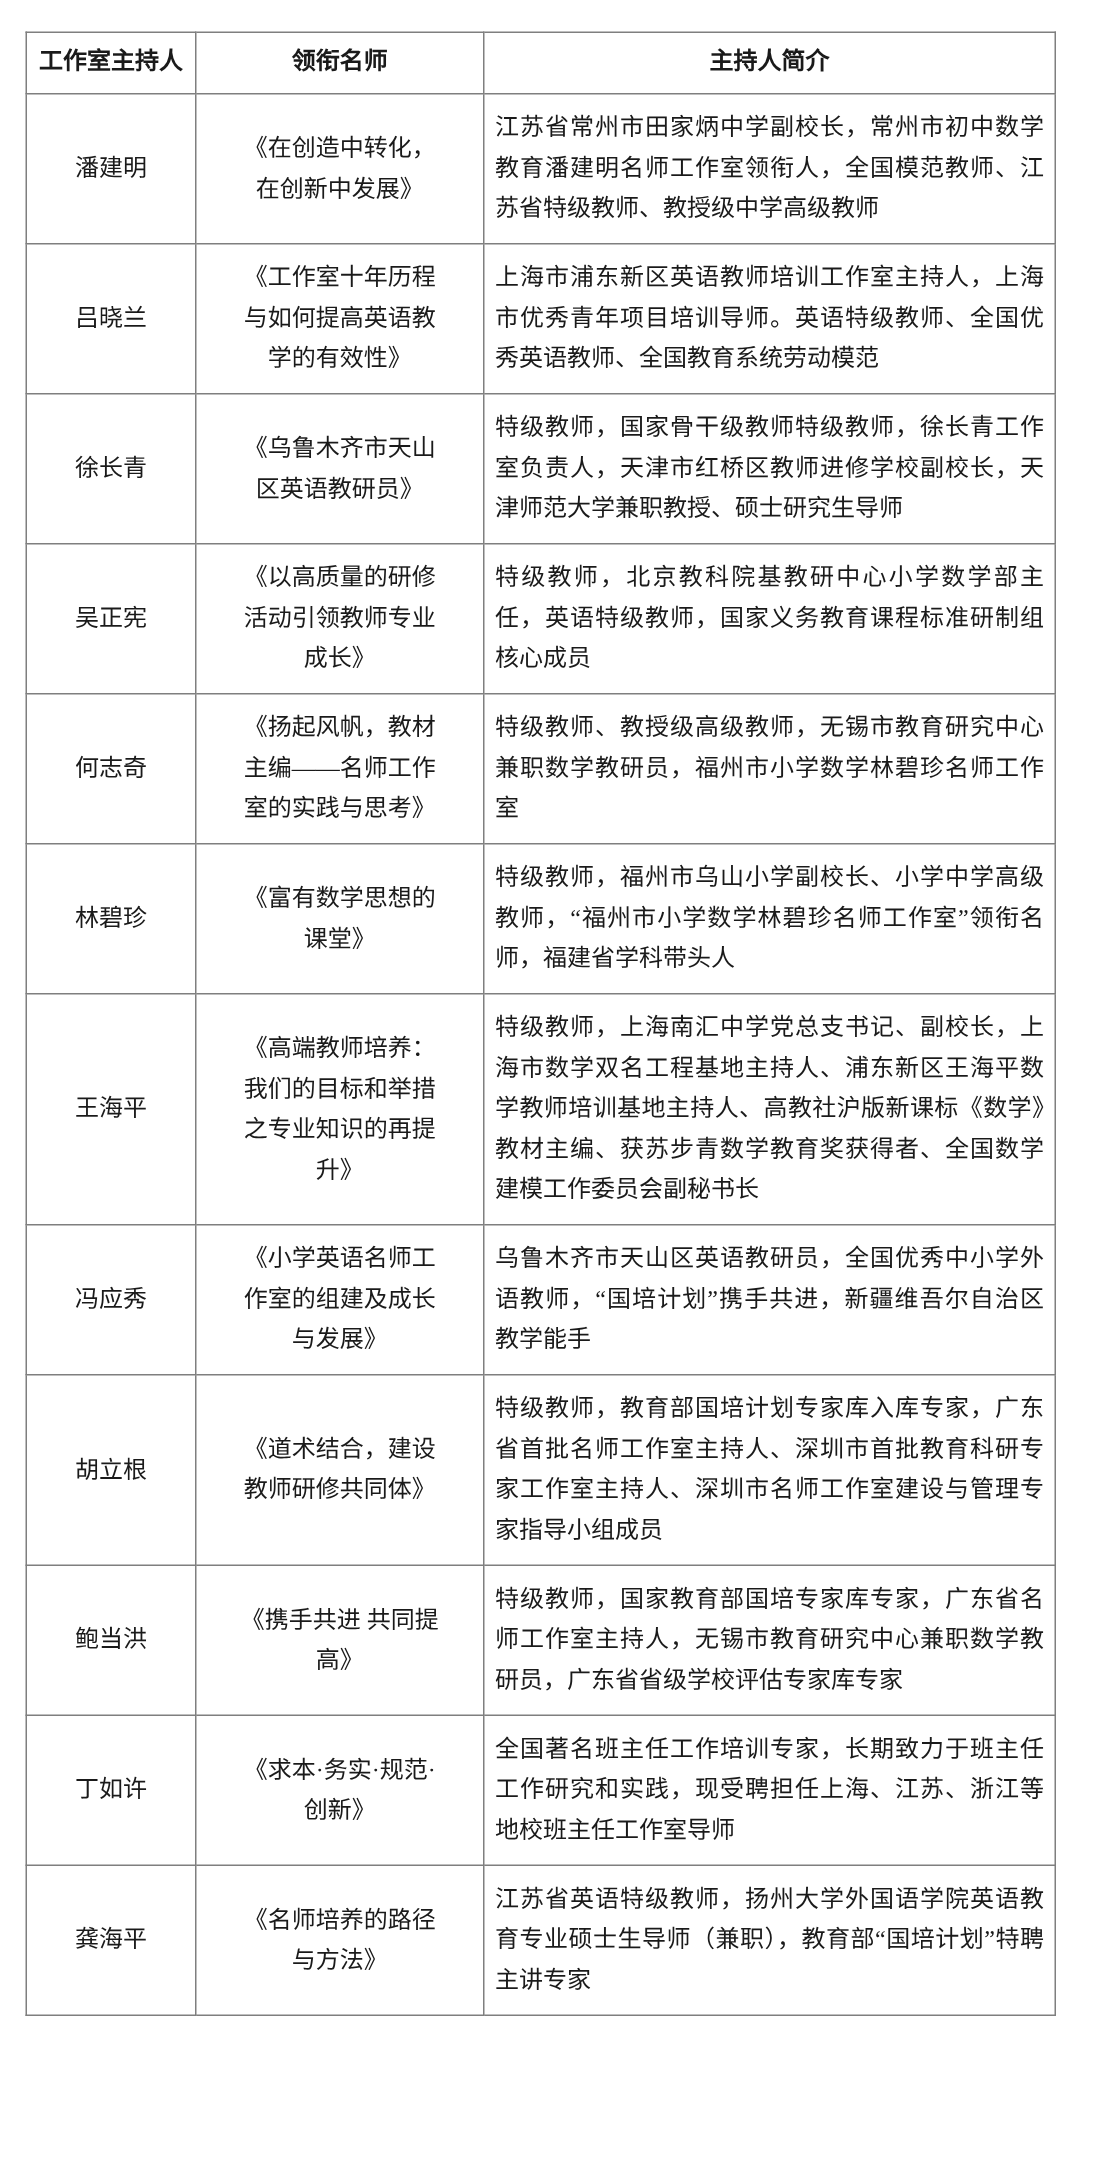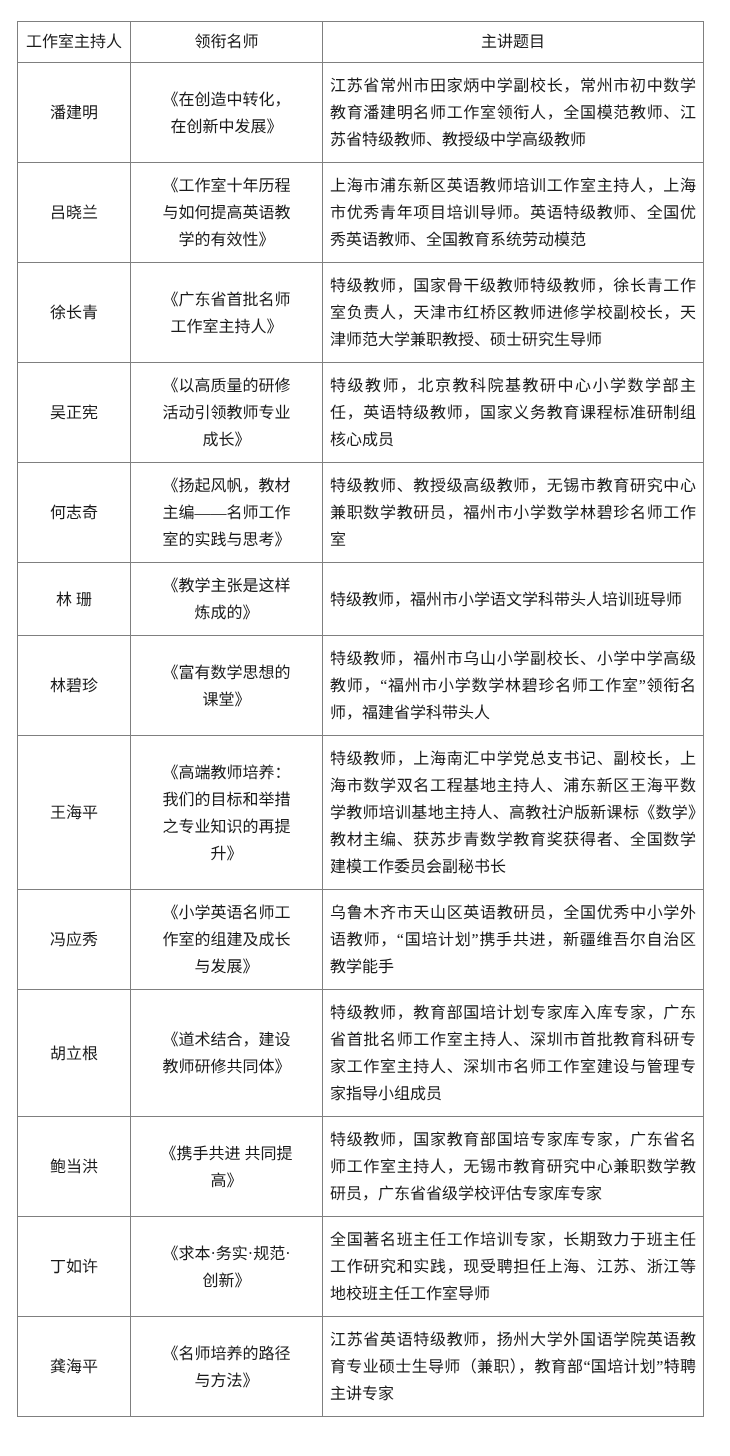--- a/index.html
+++ b/index.html
@@ -29,21 +29,21 @@
   table.speakers td {
     border: 1px solid #7f7f7f;
     font-size: 16px;
     line-height: 27px;
     vertical-align: middle;
     box-sizing: border-box;
     word-break: break-all;
     overflow-wrap: break-word;
   }
   table.speakers th {
-    font-weight: normal;
+    font-weight: bold;
     text-align: center;
     padding: 8px 4px;
     line-height: 24px;
   }
   td.name-cell {
     text-align: center;
     padding: 7px 4px;
   }
   td.topic-cell {
     text-align: center;
@@ -61,53 +61,48 @@
   <table class="speakers">
     <colgroup>
       <col class="c-name">
       <col class="c-topic">
       <col class="c-bio">
     </colgroup>
     <thead>
       <tr>
         <th>工作室主持人</th>
         <th>领衔名师</th>
-        <th>主讲题目</th>
+        <th>主持人简介</th>
       </tr>
     </thead>
     <tbody id="rows-body">
         <tr>
     <td class="name-cell">潘建明</td>
     <td class="topic-cell">《在创造中转化，在创新中发展》</td>
     <td class="bio-cell">江苏省常州市田家炳中学副校长，常州市初中数学教育潘建明名师工作室领衔人，全国模范教师、江苏省特级教师、教授级中学高级教师</td>
   </tr>
         <tr>
     <td class="name-cell">吕晓兰</td>
     <td class="topic-cell">《工作室十年历程与如何提高英语教学的有效性》</td>
     <td class="bio-cell">上海市浦东新区英语教师培训工作室主持人，上海市优秀青年项目培训导师。英语特级教师、全国优秀英语教师、全国教育系统劳动模范</td>
   </tr>
         <tr>
     <td class="name-cell">徐长青</td>
-    <td class="topic-cell">《广东省首批名师工作室主持人》</td>
+    <td class="topic-cell">《乌鲁木齐市天山区英语教研员》</td>
     <td class="bio-cell">特级教师，国家骨干级教师特级教师，徐长青工作室负责人，天津市红桥区教师进修学校副校长，天津师范大学兼职教授、硕士研究生导师</td>
   </tr>
         <tr>
     <td class="name-cell">吴正宪</td>
     <td class="topic-cell">《以高质量的研修活动引领教师专业成长》</td>
     <td class="bio-cell">特级教师，北京教科院基教研中心小学数学部主任，英语特级教师，国家义务教育课程标准研制组核心成员</td>
   </tr>
         <tr>
     <td class="name-cell">何志奇</td>
     <td class="topic-cell">《扬起风帆，教材主编——名师工作室的实践与思考》</td>
     <td class="bio-cell">特级教师、教授级高级教师，无锡市教育研究中心兼职数学教研员，福州市小学数学林碧珍名师工作室</td>
-  </tr>
-        <tr>
-    <td class="name-cell">林 珊</td>
-    <td class="topic-cell">《教学主张是这样炼成的》</td>
-    <td class="bio-cell">特级教师，福州市小学语文学科带头人培训班导师</td>
   </tr>
         <tr>
     <td class="name-cell">林碧珍</td>
     <td class="topic-cell">《富有数学思想的课堂》</td>
     <td class="bio-cell">特级教师，福州市乌山小学副校长、小学中学高级教师，“福州市小学数学林碧珍名师工作室”领衔名师，福建省学科带头人</td>
   </tr>
         <tr>
     <td class="name-cell">王海平</td>
     <td class="topic-cell">《高端教师培养：我们的目标和举措之专业知识的再提升》</td>
     <td class="bio-cell">特级教师，上海南汇中学党总支书记、副校长，上海市数学双名工程基地主持人、浦东新区王海平数学教师培训基地主持人、高教社沪版新课标《数学》教材主编、获苏步青数学教育奖获得者、全国数学建模工作委员会副秘书长</td>

